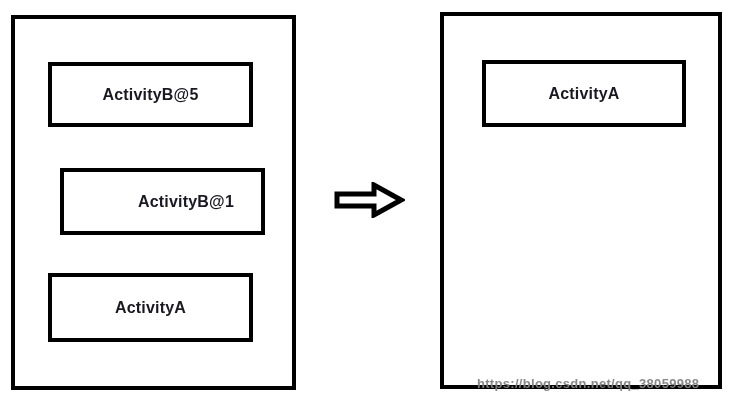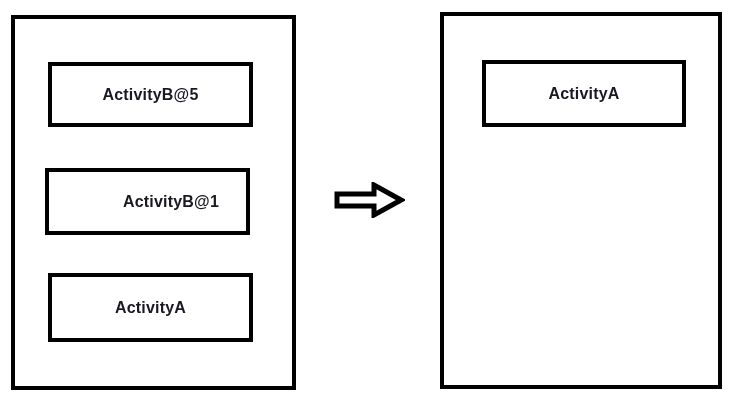--- a/index.html
+++ b/index.html
@@ -26,21 +26,21 @@
     background: #ffffff;
     display: flex;
     align-items: center;
     justify-content: center;
     font-weight: bold;
     font-size: 16px;
     color: #191922;
     letter-spacing: 0.2px;
   }
   .box-b2 { left: 48px;  top: 62px;  width: 205px; height: 65px; }
-  .box-b1 { left: 45px;  top: 168px; width: 205px; height: 67px; padding-left: 47px; }
+  .box-b1 { left: 60px;  top: 168px; width: 205px; height: 67px; padding-left: 47px; }
   .box-a  { left: 48px;  top: 273px; width: 205px; height: 69px; }
   .box-right-a { left: 482px; top: 60px; width: 204px; height: 67px; }
   .arrow-wrap {
     position: absolute;
     left: 333px;
     top: 182px;
     width: 72px;
     height: 36px;
   }
   .watermark {
@@ -80,14 +80,15 @@
       <polygon points="4,12 41,12 41,3 68,18 41,33 41,24 4,24" fill="#ffffff" stroke="#000000" stroke-width="5" stroke-linejoin="miter"></polygon>
     </svg>
   </div>
 
   <div class="outer-box right-outer"></div>
 
   <div class="activity-box box-right-a">
     <span>ActivityA</span>
   </div>
 
+  <div class="watermark">https://blog.csdn.net/qq_38059988</div>
 
 </div>
 
 </body></html>

